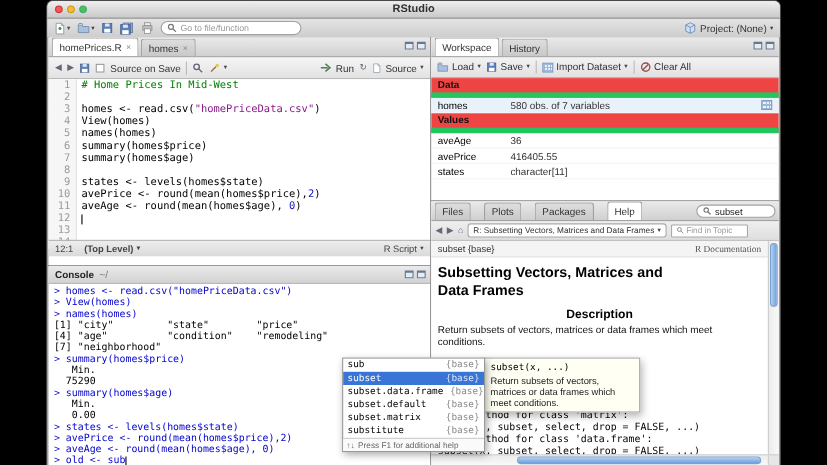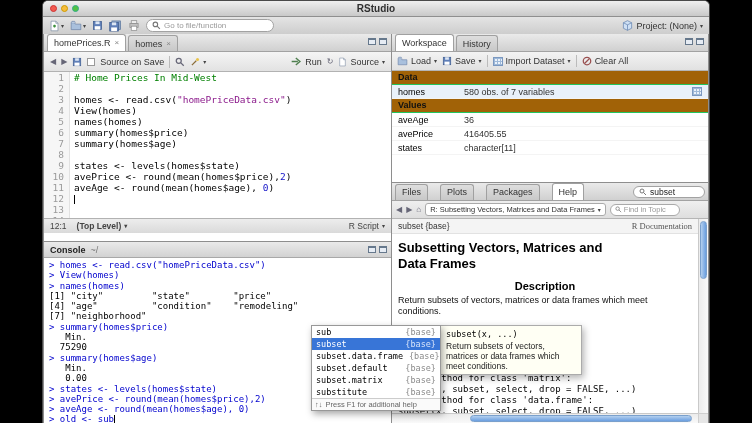--- a/index.html
+++ b/index.html
@@ -70,38 +70,38 @@
   .con-title{font-weight:bold;}
   .con-path{color:#777;}
   .con-body{position:absolute;top:16px;bottom:0;left:0;right:0;padding:2px 0 0 5px;
     font-family:"DejaVu Sans Mono",monospace;font-size:9px;line-height:10.3px;white-space:pre;overflow:hidden;}
   .con-input{color:var(--console-input);}
   .con-output{color:#000;}
   
   .ws-toolbar{height:19px;background:linear-gradient(#f3f3f3,#e1e1e1);border-bottom:1px solid #b5b5b5;
     display:flex;align-items:center;gap:5px;padding:0 5px;font-size:9px;color:#333;box-sizing:border-box;}
   .ws-list{font-size:9px;}
-  .ws-section{background:#a16207;border-bottom:1px solid #22c55e;font-weight:bold;color:#111;
+  .ws-section{background:#ef4444;border-bottom:5px solid #22c55e;font-weight:bold;color:#111;
     padding:1px 6px;height:11px;line-height:11px;}
   .ws-row{display:flex;align-items:center;padding:0 6px;height:13px;border-bottom:1px solid #f4f4f4;}
   .ws-row.hl{background:#e9f1fa;}
   .ws-name{width:66px;flex:none;color:#000;}
   .ws-value{flex:1;color:#333;}
   .grid-ico{width:10px;height:9px;flex:none;border:1px solid #7b98c0;background-color:#eaf1fa;
     background-image:repeating-linear-gradient(0deg,#9db8d8 0 1px,transparent 1px 3px),
                      repeating-linear-gradient(90deg,#9db8d8 0 1px,transparent 1px 3px);box-sizing:border-box;}
   
   .help-search{margin-left:auto;display:inline-flex;align-items:center;gap:3px;background:#fff;
     border:1px solid #a2a2a2;border-radius:8px;height:12px;width:72px;padding:0 5px;margin-bottom:2px;box-sizing:border-box;}
   .help-search .val{font-size:8.5px;color:#222;}
   .help-toolbar{height:18px;background:linear-gradient(#efefef,#dedede);border-bottom:1px solid #b5b5b5;
     display:flex;align-items:center;gap:4px;padding:0 4px;box-sizing:border-box;}
   .help-drop{display:inline-flex;align-items:center;gap:3px;background:#fff;border:1px solid #aaa;border-radius:3px;
     height:13px;padding:0 4px;font-size:7.5px;color:#333;white-space:nowrap;max-width:196px;overflow:hidden;box-sizing:border-box;}
-  .findbox{display:inline-flex;align-items:center;gap:2px;background:#fff;border:1px solid #aaa;border-radius:6px;
+  .findbox{display:inline-flex;align-items:center;gap:2px;background:#fff;border:1px solid #aaa;border-radius:1px;
     height:12px;width:70px;padding:0 4px;box-sizing:border-box;}
   .findbox .ph{font-size:7.5px;}
   .help-content{position:absolute;top:36px;bottom:10px;left:0;right:10px;overflow:hidden;background:#fff;}
   .doc-strip{display:flex;justify-content:space-between;font-size:8.5px;color:#333;background:#f4f4f4;
     border-bottom:1px solid #e2e2e2;padding:2px 6px;}
   .rdoc{font-family:"Liberation Serif",serif;color:#555;}
   .help-content h1{font-size:13px;line-height:16px;margin:6px 6px 2px;width:235px;color:#000;}
   .help-content h2{font-size:11px;margin:8px 6px 3px;color:#000;text-align:center;}
   .help-content p{font-size:9px;line-height:11px;margin:0 6px;max-width:282px;color:#111;}
   .usage{font-family:"DejaVu Sans Mono",monospace;font-size:9px;line-height:11px;margin:2px 6px;white-space:pre;}

